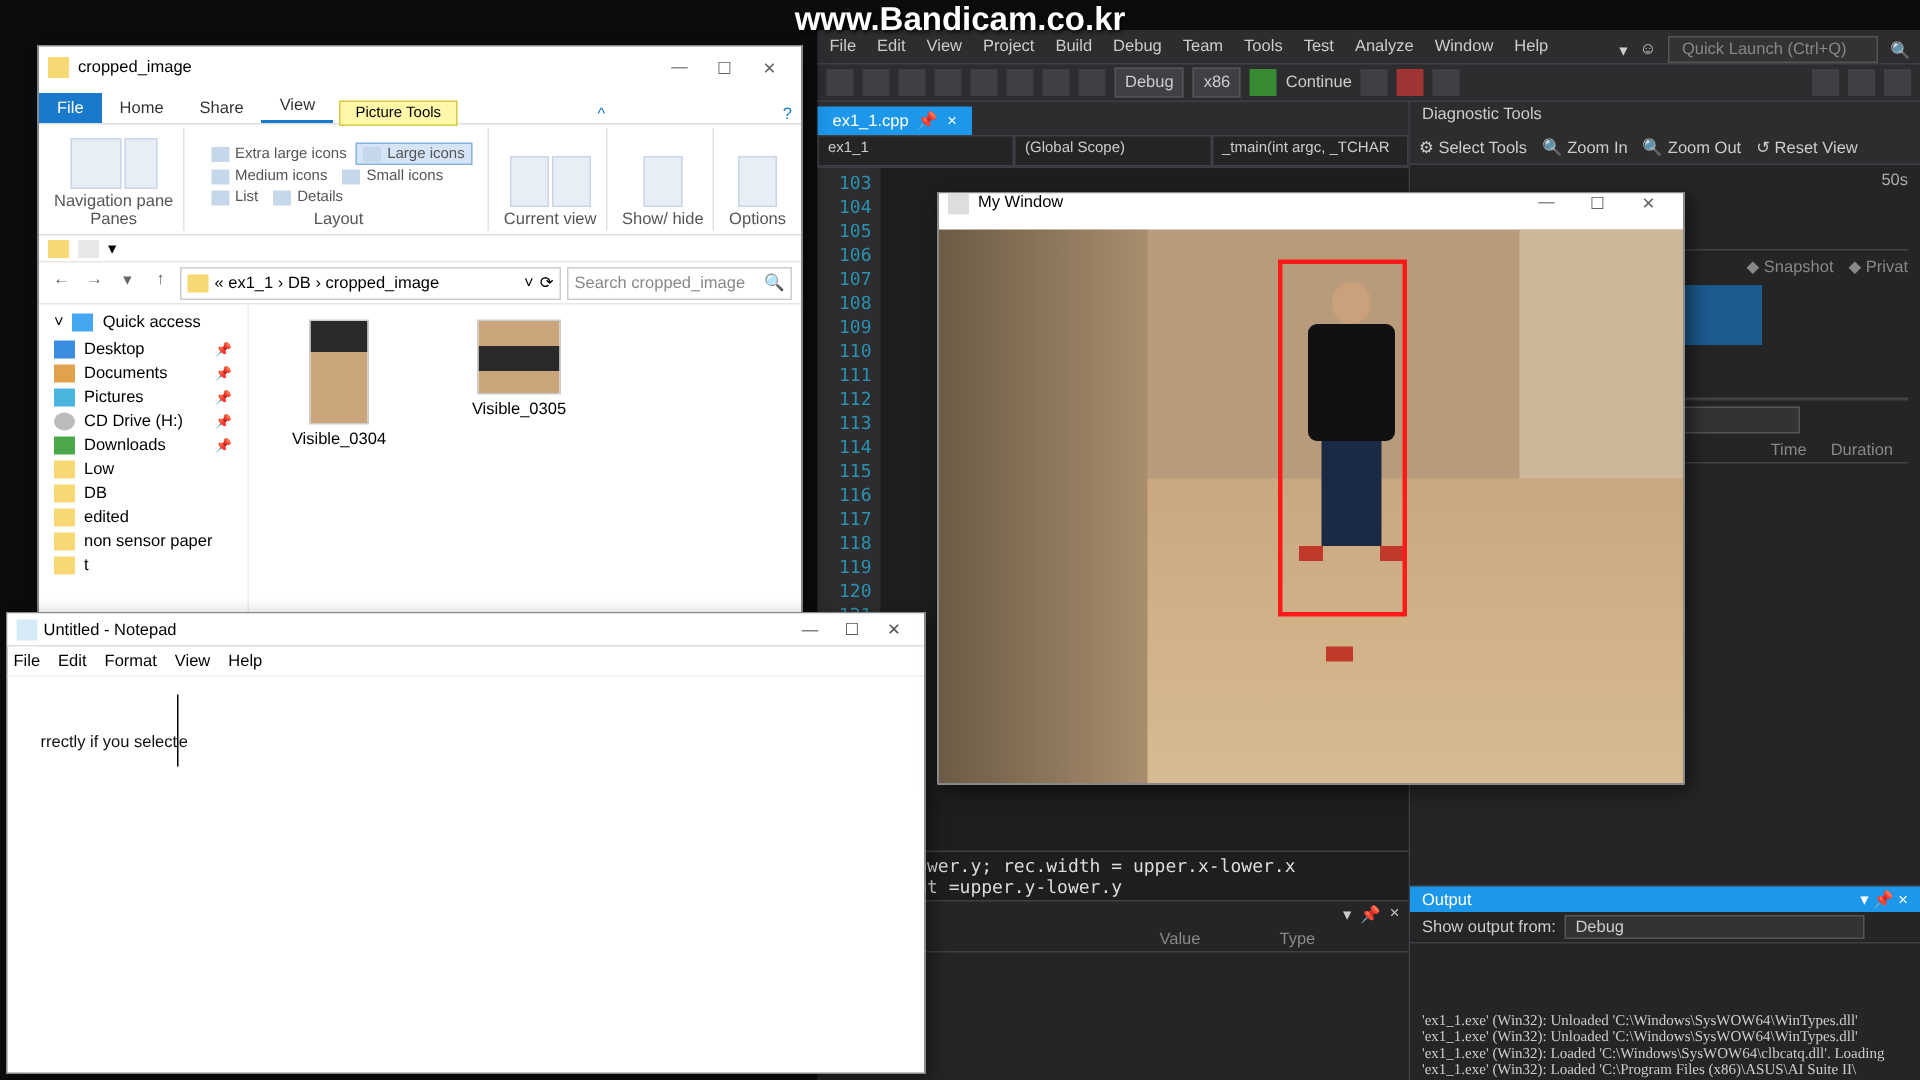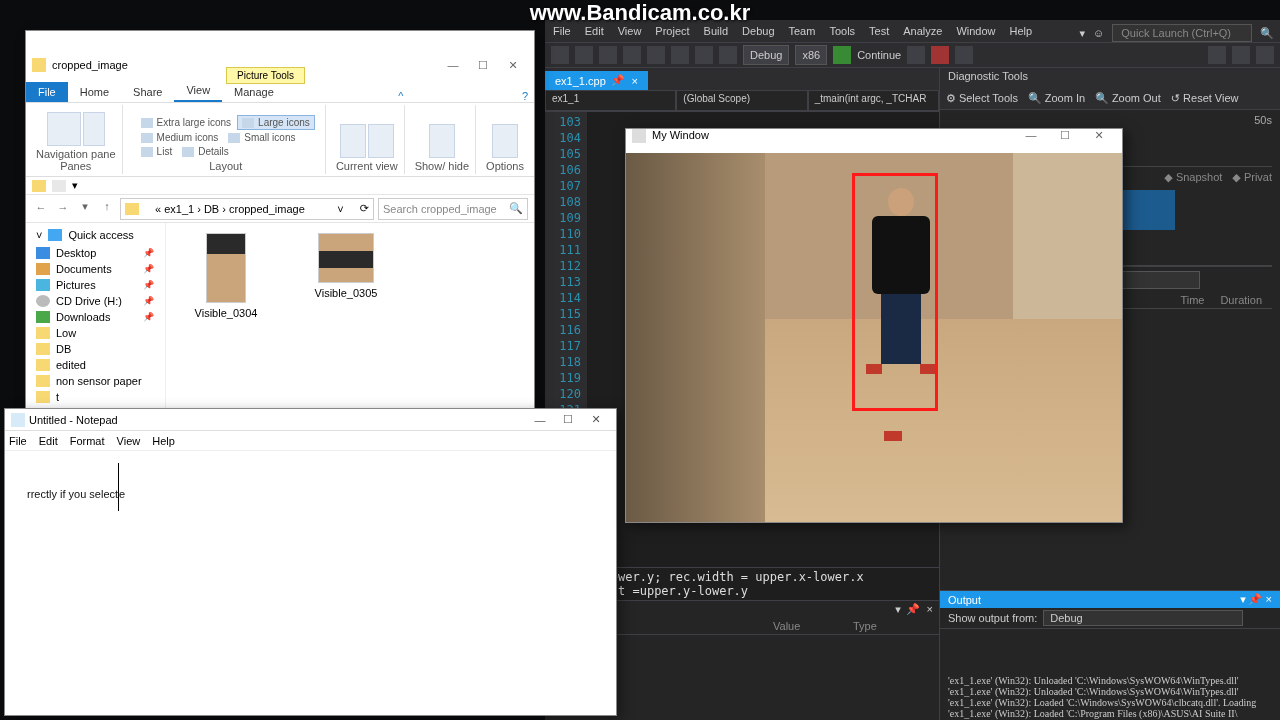--- a/index.html
+++ b/index.html
@@ -1,21 +1,21 @@
 <!DOCTYPE html>
 <html><head>
 <meta charset="utf-8">
 <style>
 * { margin:0; padding:0; box-sizing:border-box; font-family:"Segoe UI",Tahoma,sans-serif; font-size:11px; }
 body { width:1280px; height:720px; background:#0b0c0e; overflow:hidden; position:relative; }
 .watermark { position:absolute; top:0; left:0; right:0; text-align:center; font-size:22px; font-weight:bold; color:#fff; text-shadow:1px 1px 3px #000; z-index:5; pointer-events:none; }
 
 
 .explorer { position:absolute; left:25px; top:30px; width:510px; height:380px; background:#fff; border:1px solid #888; box-shadow:4px 4px 12px rgba(0,0,0,.4); display:flex; flex-direction:column; }
-.ex-title { height:28px; display:flex; align-items:center; padding:0 6px;margin-top:20px; }
+.ex-title { height:28px; display:flex; align-items:center; padding:0 6px; }
 .ex-title .ico { width:14px; height:14px; background:#f7d873; margin-right:6px; }
 .ex-title .ttl { flex:1; }
 .ex-title .btn { width:30px; text-align:center; color:#666; }
 .pic-tools { position:absolute; left:200px; top:36px; background:#fff8a8; border:1px solid #d8c94a; padding:2px 10px; font-size:10px; }
 .ex-tabs { height:23px; display:flex; align-items:end; }
 .ex-tab { padding:4px 12px; color:#333; }
 .ex-tab.file { background:#1979ca; color:#fff; }
 .ex-tab.act { border-bottom:2px solid #1979ca; }
 .help { margin-left:auto; margin-right:6px; color:#1979ca; }
 .ribbon { height:75px; border-top:1px solid #ddd; border-bottom:1px solid #ddd; display:flex; padding:2px 4px; gap:4px; }
@@ -24,21 +24,21 @@
 .rgrp .big { width:34px; height:34px; background:#e8eef6; border:1px solid #c9d5e6; }
 .rgrp .row { display:flex; gap:2px; }
 .rgrp .col { display:flex; flex-direction:column; gap:1px; }
 .opt { display:flex; align-items:center; gap:4px; font-size:10px; padding:1px 4px; white-space:nowrap;text-align:center; }
 .opt.sel { background:#d5e5f7; border:1px solid #8ab4e0; }
 .opt .oi { width:12px; height:10px; background:#c7d7ea; }
 .ex-sub { height:18px; display:flex; align-items:center; padding:0 6px; border-bottom:1px solid #e5e5e5; gap:6px; }
 .ex-sub .fld { width:14px; height:12px; background:#f7d873; }
 .ex-addr { height:28px; display:flex; align-items:center; padding:0 6px; gap:4px; border-bottom:1px solid #e5e5e5; }
 .ex-addr .nav { width:18px; height:18px; text-align:center; color:#666; }
-.crumb { flex:1; display:flex; align-items:center; border:1px solid #ccc; height:22px; padding:0 4px; gap:16px;justify-content:space-between; }
+.crumb { flex:1; display:flex; align-items:center; border:1px solid #ccc; height:22px; padding:0 4px; gap:4px;justify-content:space-between; }
 .crumb .fld { width:14px; height:12px; background:#f7d873; }
 .search { width:150px; border:1px solid #ccc; height:22px; display:flex; align-items:center; padding:0 4px; color:#888; }
 .search .mag { margin-left:auto; }
 .ex-body { flex:1; display:flex; overflow:hidden; }
 .ex-side { width:140px; border-right:1px solid #eee; padding:4px 0; overflow:hidden; }
 .sitem { display:flex; align-items:center; gap:6px; padding:2px 10px; }
 .sitem.qa { font-size:11px; margin-bottom:2px; }
 .sitem .si { width:14px; height:12px; }
 .si.star{background:#44a7f2}.si.desk{background:#3a8de0}.si.doc{background:#e0a24a}.si.pic{background:#4ab6e0}.si.cd{background:#bbb;border-radius:50%}.si.dl{background:#4aa84a}.si.fl{background:#f7d873}
 .pin { margin-left:auto; color:#888; font-size:9px; }

